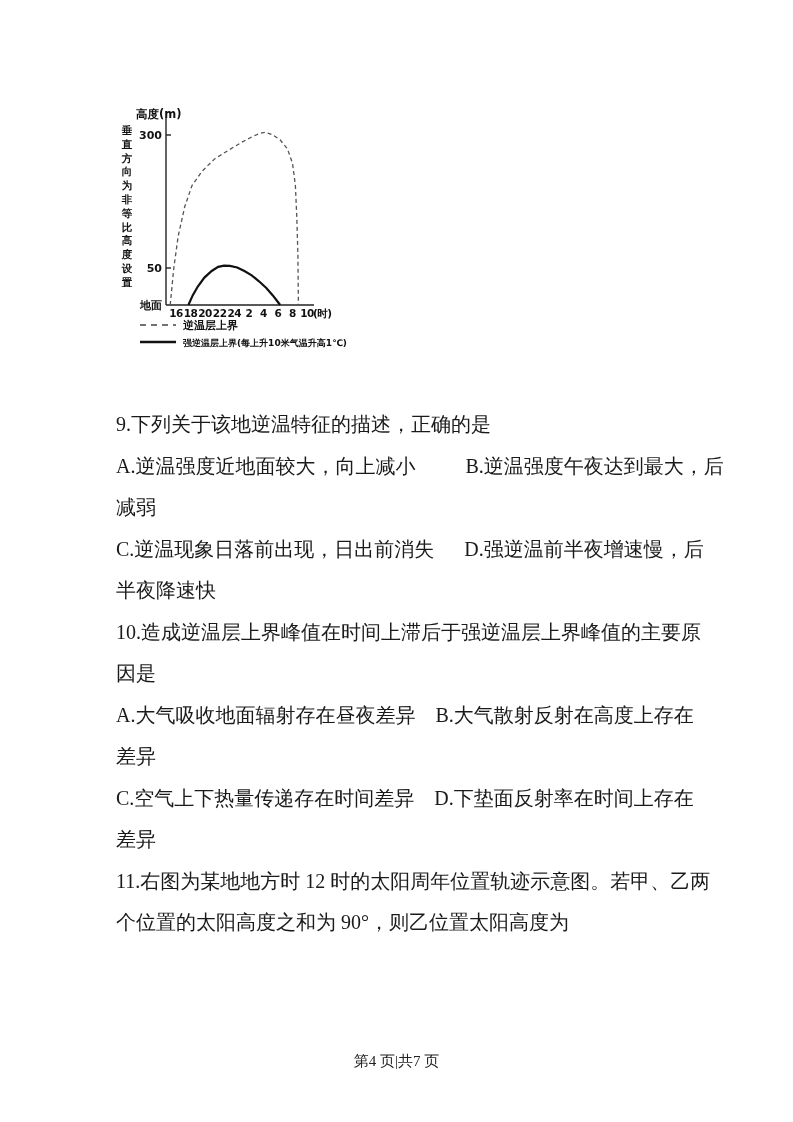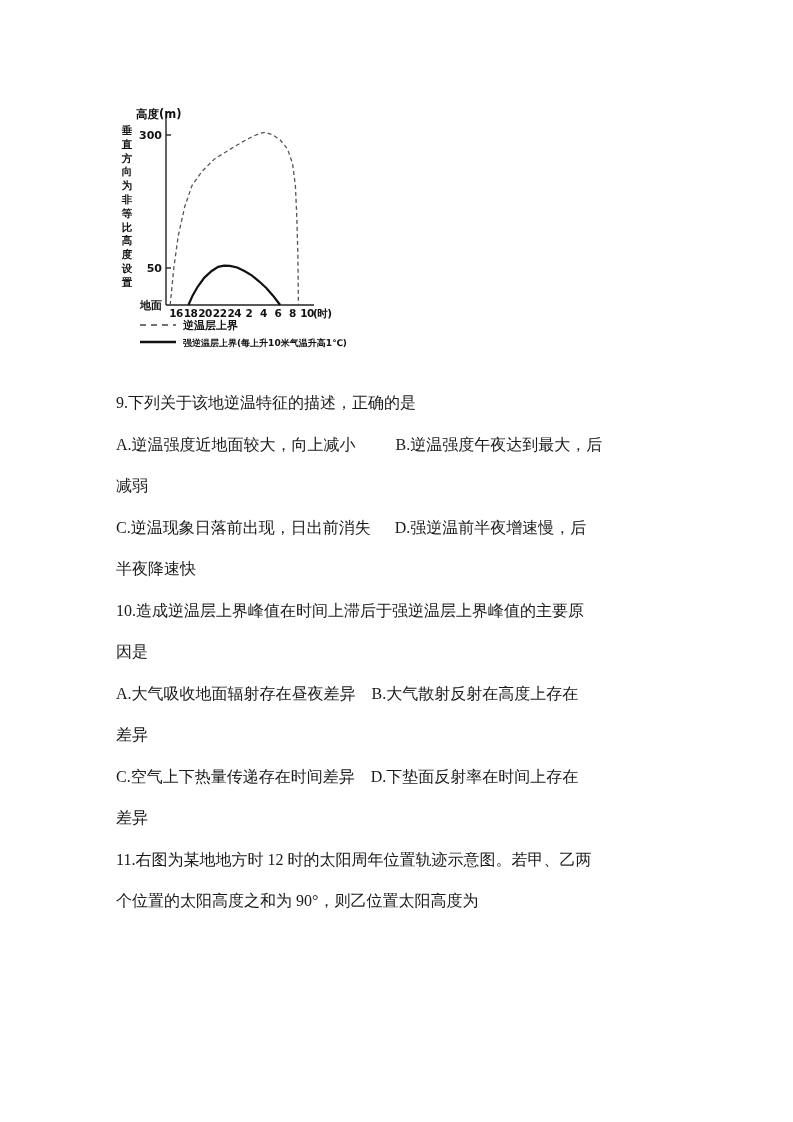--- a/index.html
+++ b/index.html
@@ -8,22 +8,22 @@
     width:793px;height:1122px;
     background:#ffffff;
     color:#000;
     font-family:"Liberation Serif","DejaVu Serif",serif;
     overflow:hidden;
     margin-top:12px;
   }
   
   #text-block{
     position:absolute;
-    left:116px;top:370px;
-    font-size:16px;
+    left:116px;top:392px;
+    font-size:20px;
     line-height:41.5px;
     white-space:pre;
     color:#1a1a1a;
   }
   #text-block .line{height:41.5px;}
   
   .footer{
     position:absolute;
     top:1040px;left:0;width:100%;
     text-align:center;
@@ -94,14 +94,15 @@
     <path id="curve-dashed" d="M58.2 201.0 L61.8 164.0 L66.2 132.1 L72.7 102.8 L80.0 81.5 L90.2 67.2 L102.6 54.9 L117.1 45.9 L129.5 38.4 L140.4 32.6 L147.7 29.4 L153.5 28.3 L160.8 31.0 L168.1 35.8 L175.4 44.8 L180.5 59.2 L183.4 81.5 L184.8 113.5 L185.9 150.7 L186.4 201.0"></path>
     <path id="curve-solid" d="M76.4 201.0 L80.7 191.4 L85.8 182.5 L92.4 173.6 L99.7 167.0 L106.2 162.9 L112.0 161.6 L117.9 161.9 L125.2 163.5 L132.4 167.0 L139.7 171.4 L147.0 177.3 L154.3 184.0 L160.8 191.4 L165.9 198.0 L168.1 201.0"></path>
     <line class="leg-dash" x1="28" y1="221" x2="64" y2="221"></line>
     <text x="71" y="225">逆温层上界</text>
     <line class="leg-solid" x1="28" y1="238" x2="64" y2="238"></line>
     <text x="71" y="242" class="small">强逆温层上界(每上升10米气温升高1℃)</text>
   </svg>
 
   <div id="text-block"><div class="line">9.下列关于该地逆温特征的描述，正确的是</div><div class="line">A.逆温强度近地面较大，向上减小          B.逆温强度午夜达到最大，后</div><div class="line">减弱</div><div class="line">C.逆温现象日落前出现，日出前消失      D.强逆温前半夜增速慢，后</div><div class="line">半夜降速快</div><div class="line">10.造成逆温层上界峰值在时间上滞后于强逆温层上界峰值的主要原</div><div class="line">因是</div><div class="line">A.大气吸收地面辐射存在昼夜差异    B.大气散射反射在高度上存在</div><div class="line">差异</div><div class="line">C.空气上下热量传递存在时间差异    D.下垫面反射率在时间上存在</div><div class="line">差异</div><div class="line">11.右图为某地地方时 12 时的太阳周年位置轨迹示意图。若甲、乙两</div><div class="line">个位置的太阳高度之和为 90°，则乙位置太阳高度为</div></div>
 
+  <div class="footer">第4 页|共7 页</div>
 
 </div>
 
 </body></html>

